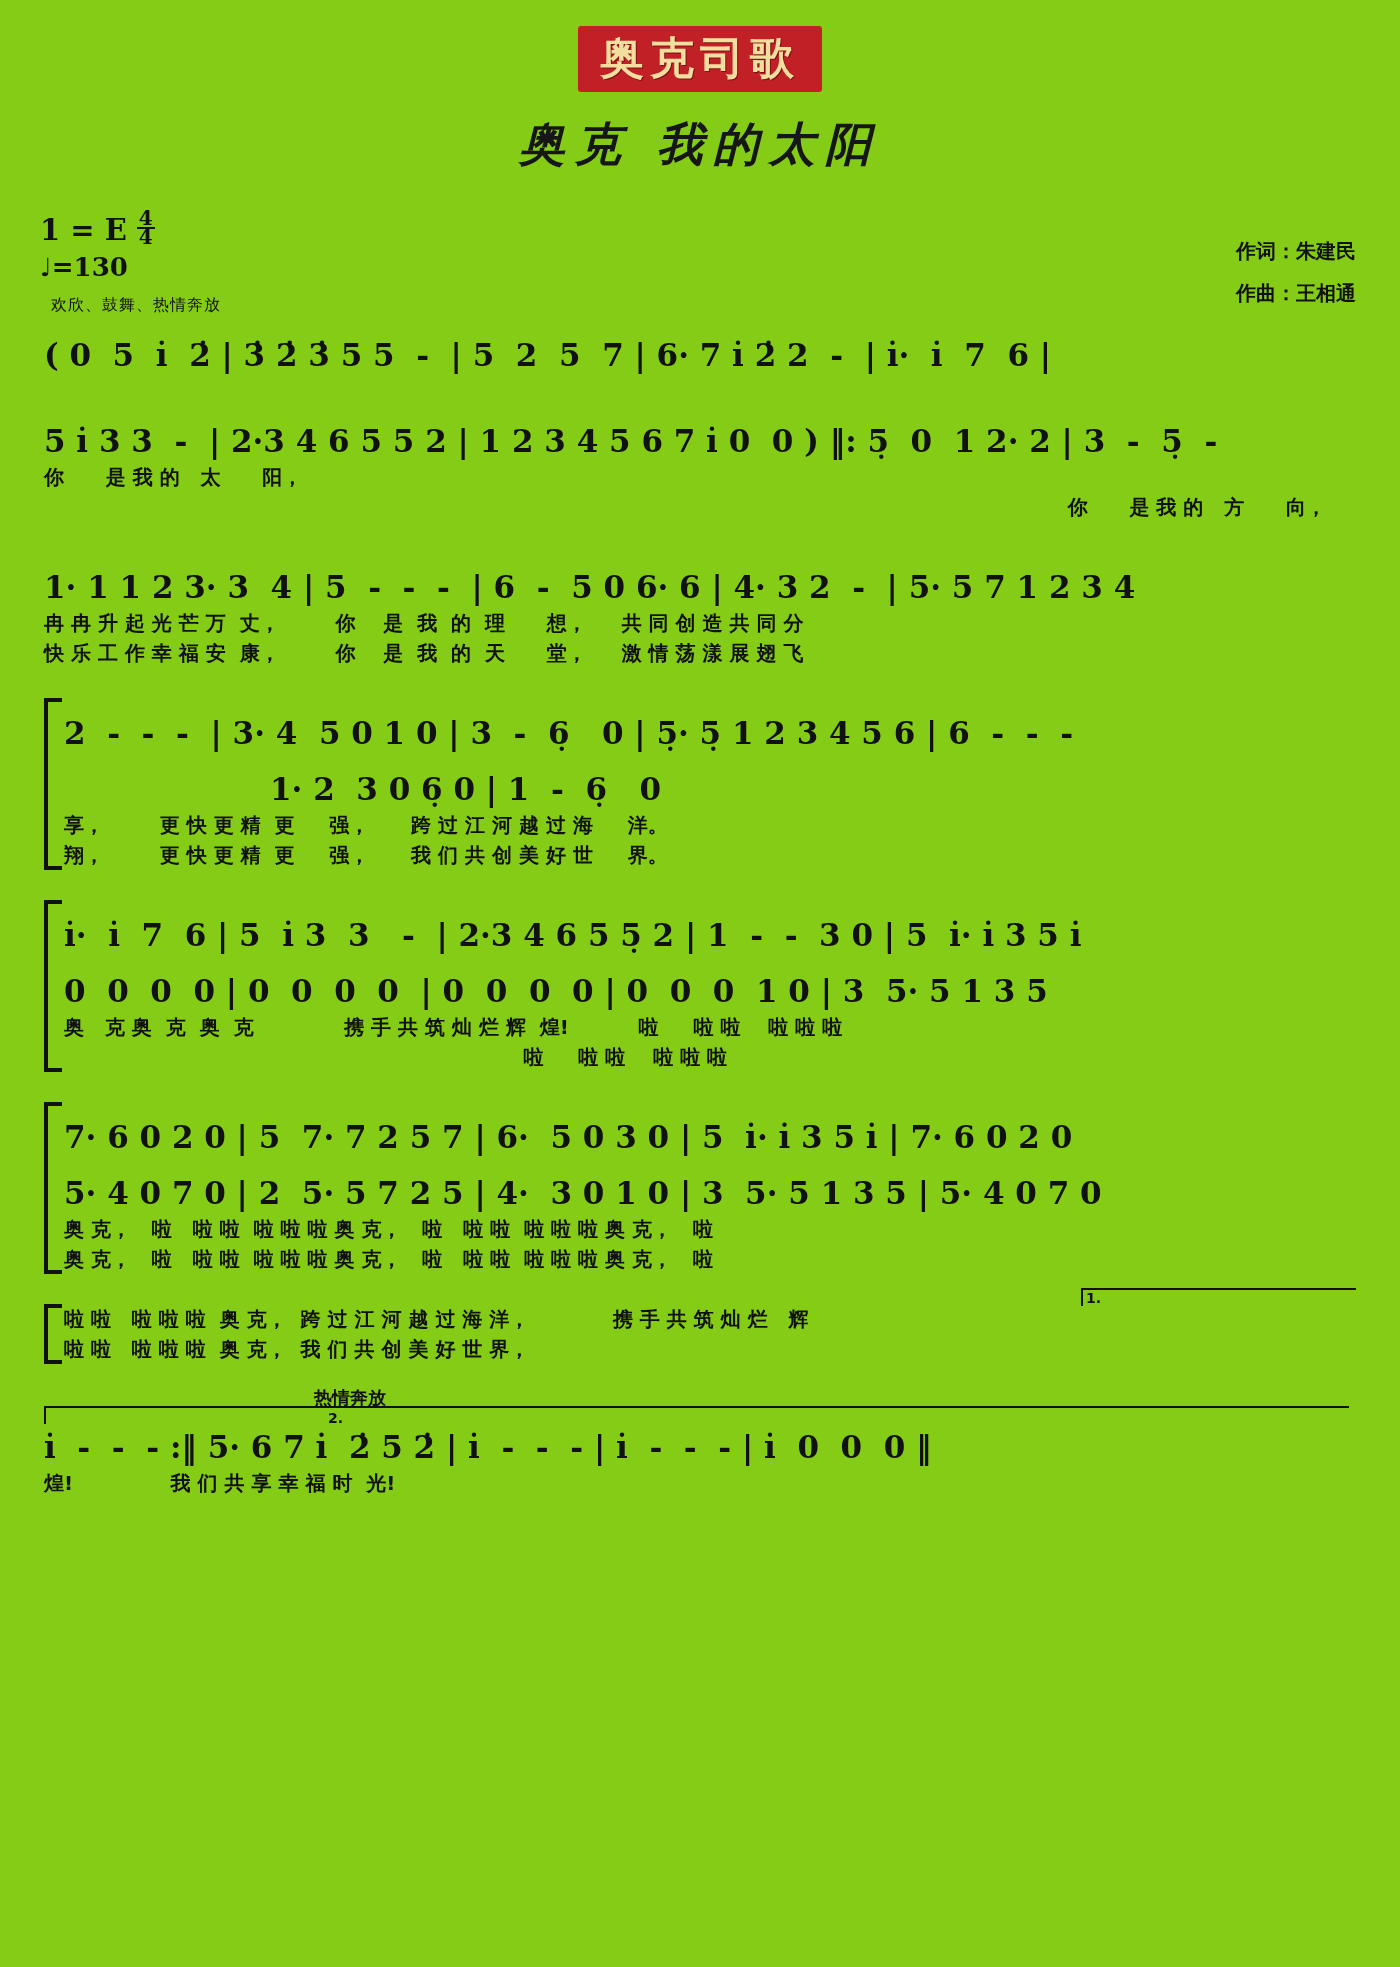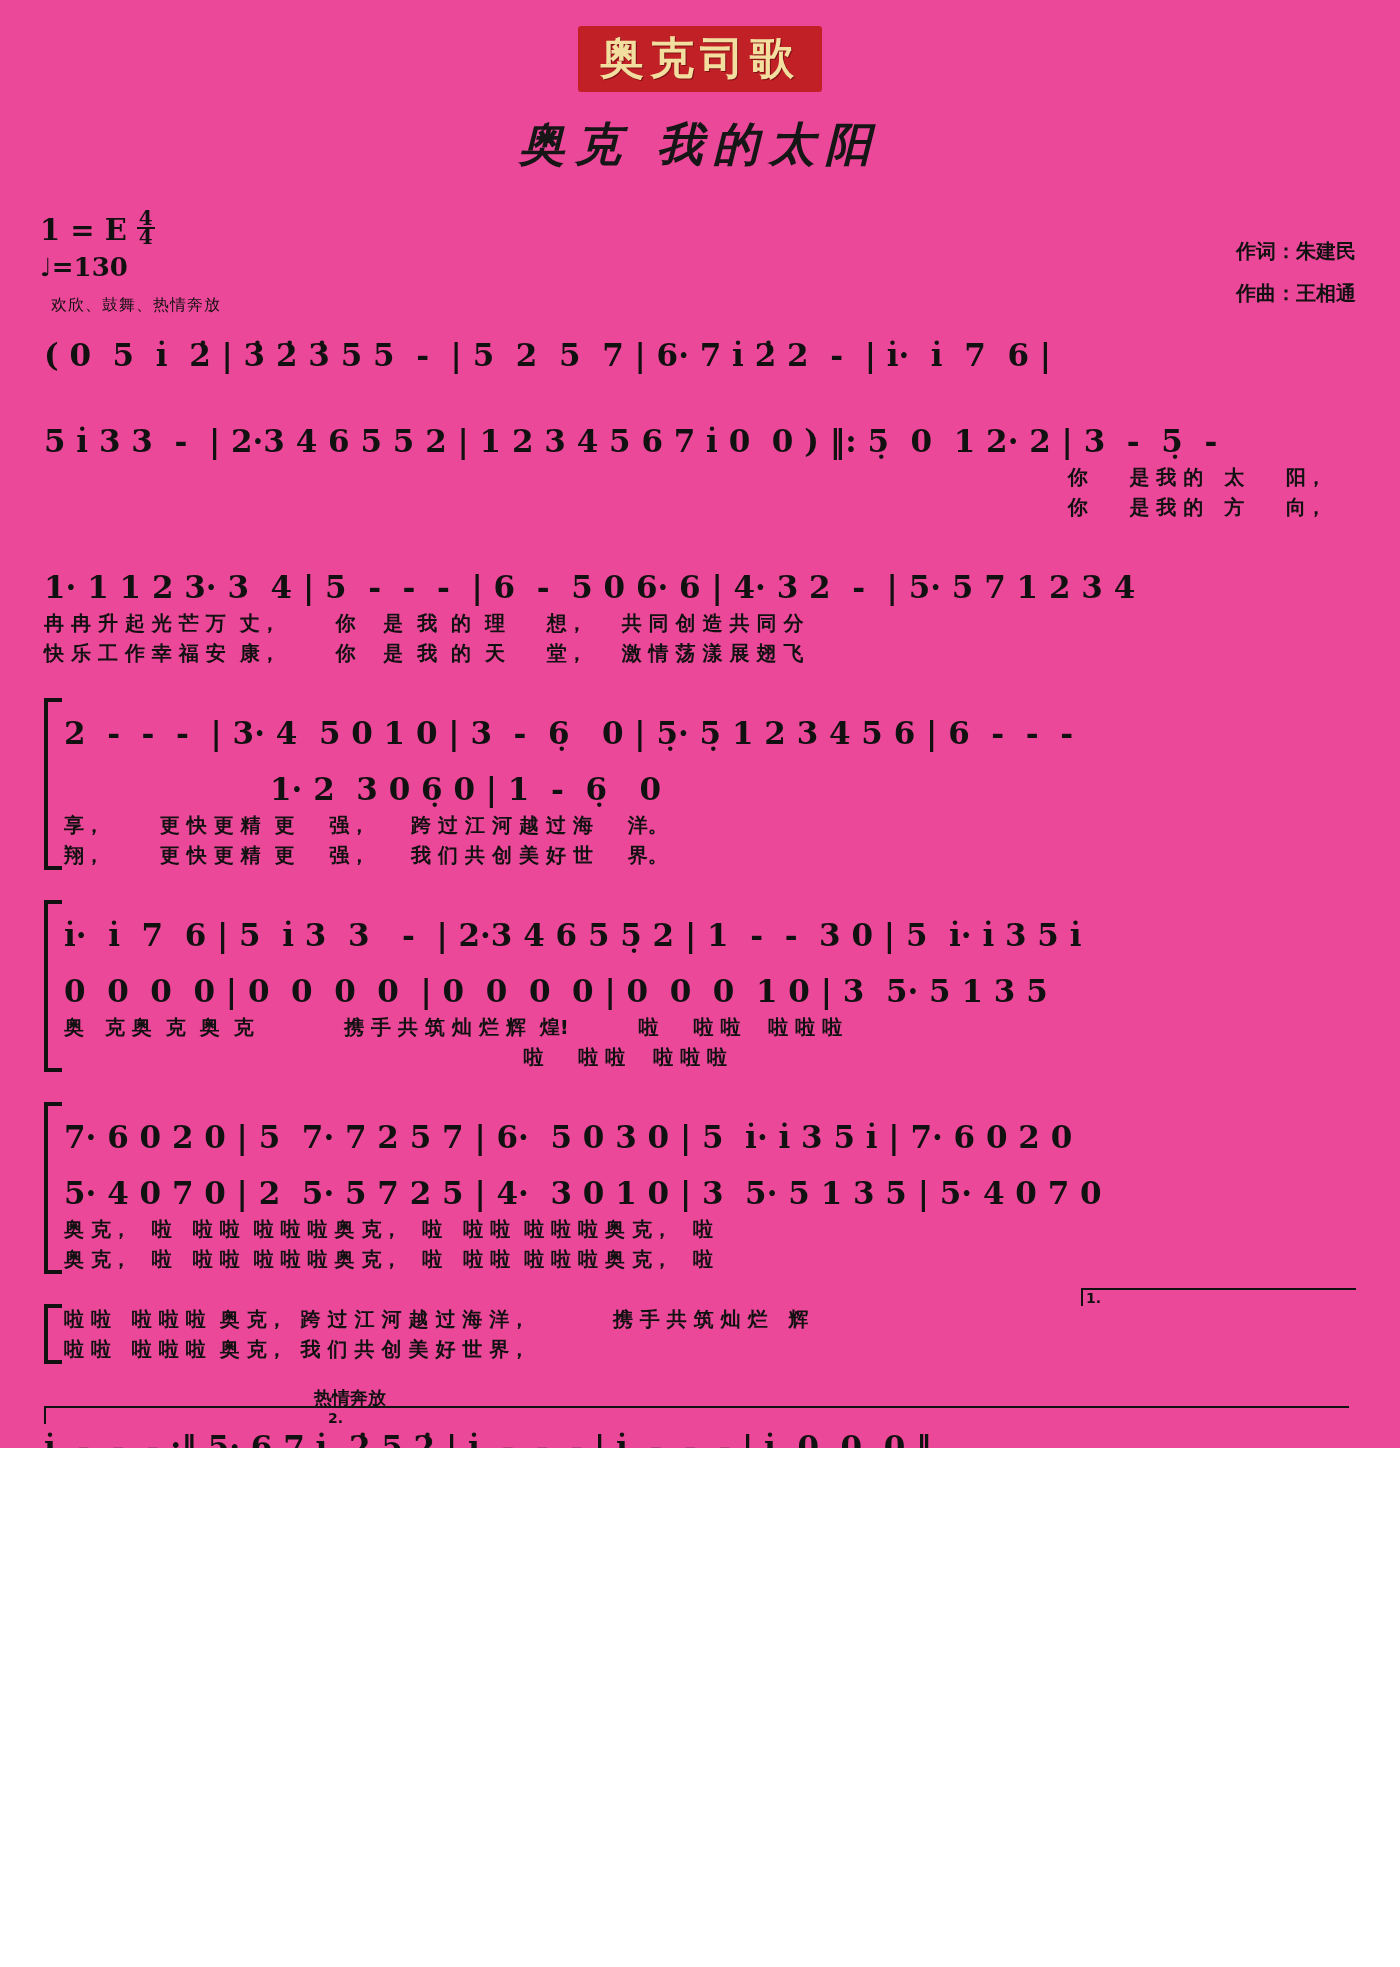--- a/index.html
+++ b/index.html
@@ -5,23 +5,23 @@
   html,body{margin:0;padding:0;}
   body{
     width:1400px;
     background:#ffffff;
     font-family:"Liberation Serif", serif;
     color:#111;
   }
   .page{
     position:relative;
     width:1400px;
-    height:1448px;
+    height:1967px;
     margin:0 auto;
-    background:#ec4899;
+    background:#84cc16;
     overflow:hidden;
   }
 
   
   .logo-wrap{
     text-align:center;
     padding-top:26px;
   }
   .logo{
     display:inline-block;
@@ -181,21 +181,21 @@
     </div>
   </div>
 
   <div class="system">
     <div class="sysrow notes">( 0  5  i̇  2̇ | 3̇ 2̇ 3̇ 5 5  -  | 5  2  5  7 | 6· 7 i̇ 2̇ 2  -  | i̇·  i̇  7  6 |</div>
   </div>
   <div class="spacer-md"></div>
 
   <div class="system">
     <div class="sysrow notes">5 i̇ 3 3  -  | 2·3 4 6 5 5 2 | 1 2 3 4 5 6 7 i̇ 0  0 ) ‖: 5̣  0  1 2· 2 | 3  -  5̣  -</div>
-    <div class="lyricrow" style="text-align:right;padding-right:30px;">你      是 我 的   太      阳，</div>
+    <div class="lyricrow" style="padding-right:30px;">你      是 我 的   太      阳，</div>
     <div class="lyricrow" style="text-align:right;padding-right:30px;">你      是 我 的   方      向，</div>
   </div>
   <div class="spacer-md"></div>
 
   <div class="system">
     <div class="sysrow notes">1· 1 1 2 3· 3  4 | 5  -  -  -  | 6  -  5 0 6· 6 | 4· 3 2  -  | 5· 5 7 1 2 3 4</div>
     <div class="lyricrow">冉 冉 升 起 光 芒 万  丈，        你    是  我  的  理      想，     共 同 创 造 共 同 分</div>
     <div class="lyricrow">快 乐 工 作 幸 福 安  康，        你    是  我  的  天      堂，     激 情 荡 漾 展 翅 飞</div>
   </div>
   <div class="spacer-md"></div>

